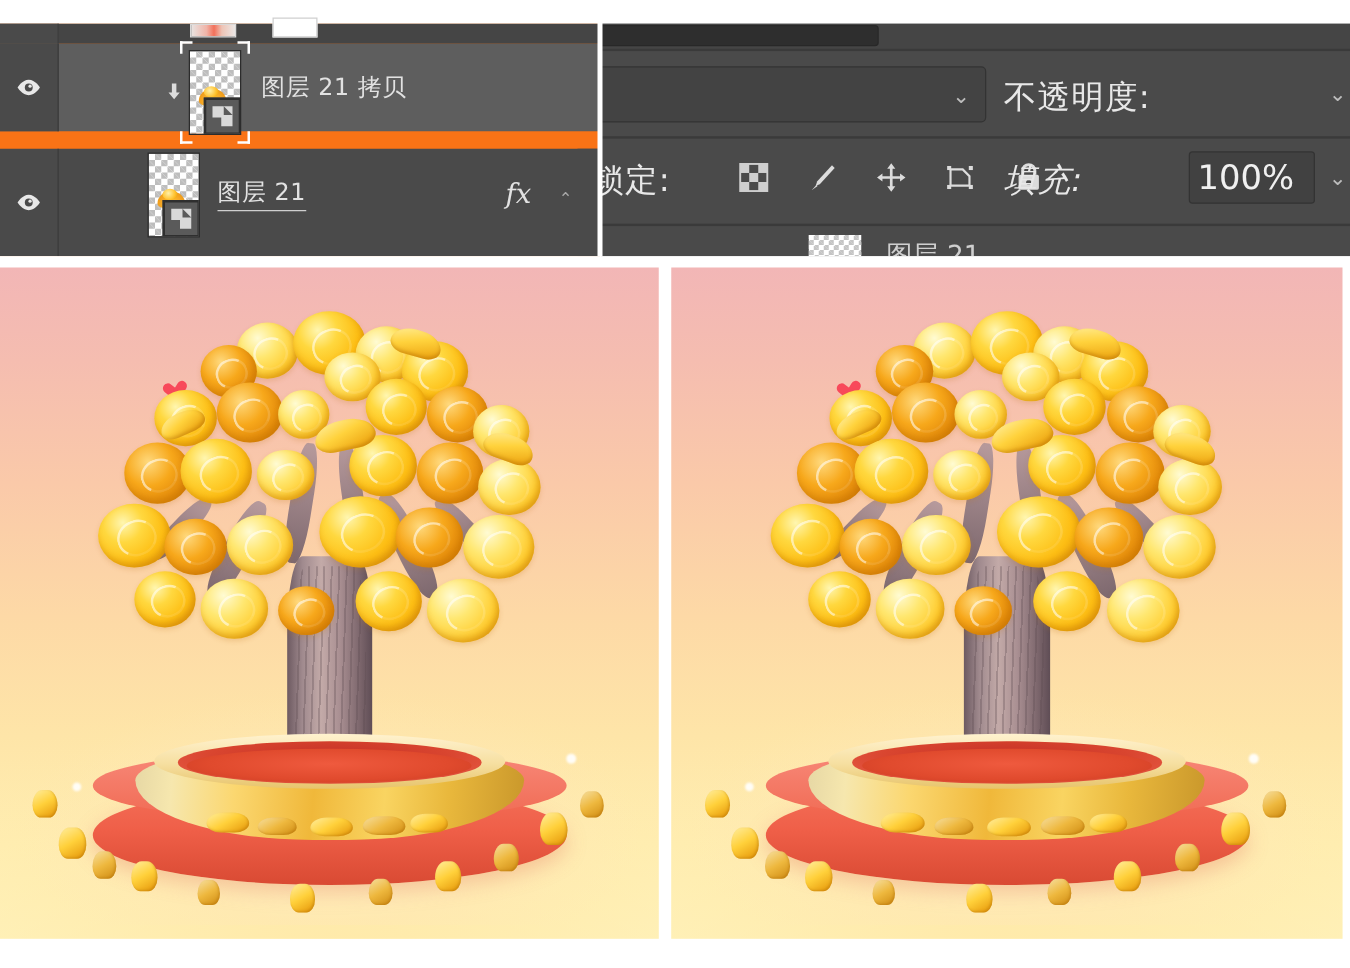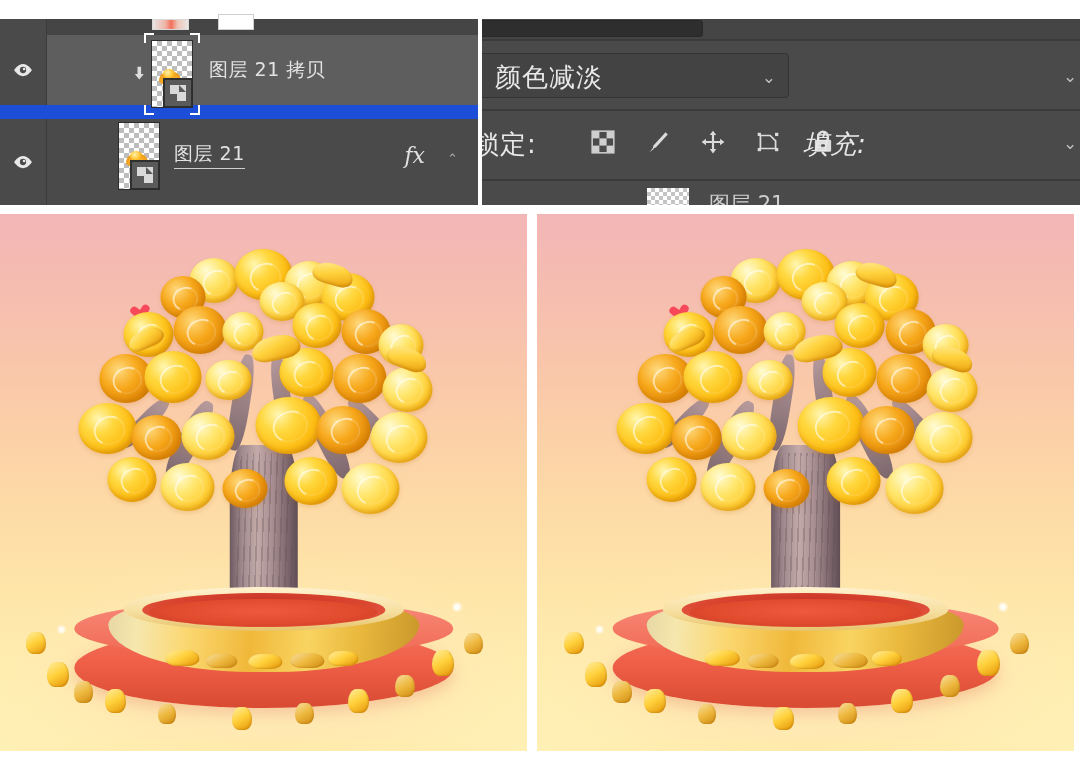--- a/index.html
+++ b/index.html
@@ -7,21 +7,21 @@
     width: 1080px; height: 774px;
     background: #ffffff;
     font-family: "Liberation Sans", "DejaVu Sans", sans-serif;
     overflow: hidden;
   }
   .screen { position: relative; width: 1080px; height: 774px; background:#fff; }
 
   
   .ps-left {
     position: absolute; left: 0; top: 0; width: 480px; height: 205px;
-    background: #1d4ed8; overflow: hidden;
+    background: #f97316; overflow: hidden;
   }
   .ps-right {
     position: absolute; left: 481px; top: 0; width: 599px; height: 205px;
     background: #4a4a4a; overflow: hidden;
   }
   .white-gap-v {
     position: absolute; left: 478px; top: 0; width: 4px; height: 205px;
     background: #ffffff; z-index: 40;
   }
 
@@ -394,23 +394,23 @@
 
     <div class="rp-white-top"></div>
 
     <div class="rp-searchbar">
       <div class="sb-field"></div>
     </div>
     <div class="rp-divider"></div>
 
     <div class="rp-row-blend">
       <div class="blend-select">
-        <span class="bs-label">颜色减淡</span>
         <span class="bs-chev">⌄</span>
       </div>
+      <div class="opacity-label">不透明度:</div>
       <div class="opacity-chev">⌄</div>
     </div>
     <div class="rp-divider2"></div>
 
     <div class="rp-row-lock">
       <div class="lock-label">锁定:</div>
 
       <div class="lock-icons">
         <span class="li">
           <svg viewBox="0 0 24 24" width="26" height="26">
@@ -445,20 +445,23 @@
         <span class="li">
           <svg viewBox="0 0 24 24" width="26" height="26">
             <path d="M7.5 10 L7.5 7 a4.5 4.5 0 0 1 9 0 L16.5 10" fill="none" stroke="#dcdcdc" stroke-width="2.2"></path>
             <rect x="4.5" y="10" width="15" height="11" rx="1.2" fill="#dcdcdc"></rect>
             <circle cx="12" cy="15.5" r="1.9" fill="#4a4a4a"></circle>
           </svg>
         </span>
       </div>
 
       <div class="fill-label">填充:</div>
+      <div class="fill-field">
+        <span class="ff-val">100%</span>
+      </div>
       <div class="fill-chev">⌄</div>
     </div>
     <div class="rp-divider3"></div>
 
     <div class="rp-partial-bottom"></div>
     <div class="rp-pb-thumb"></div>
     <div class="rp-pb-text">图层 21</div>
   </div>
 
   <div class="img-band">

